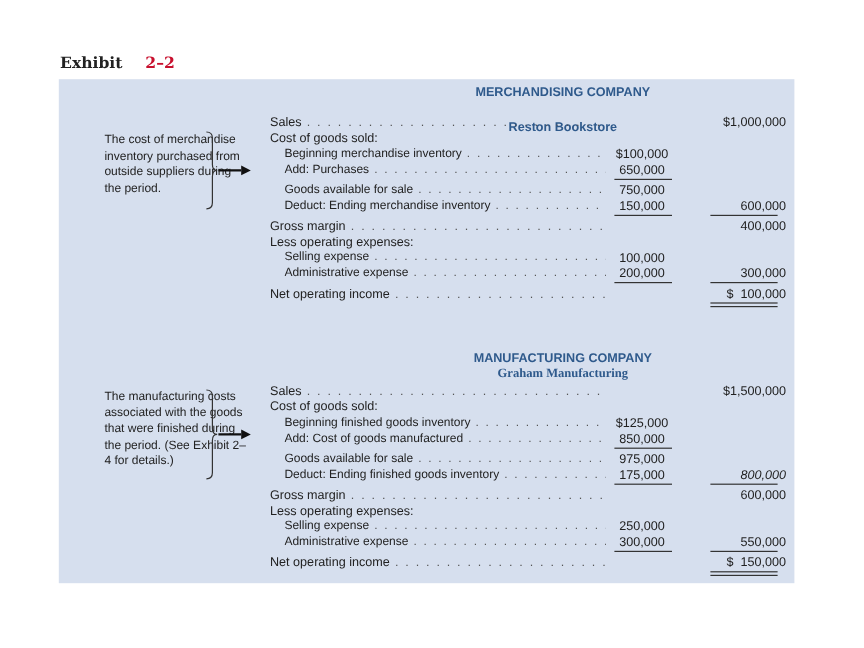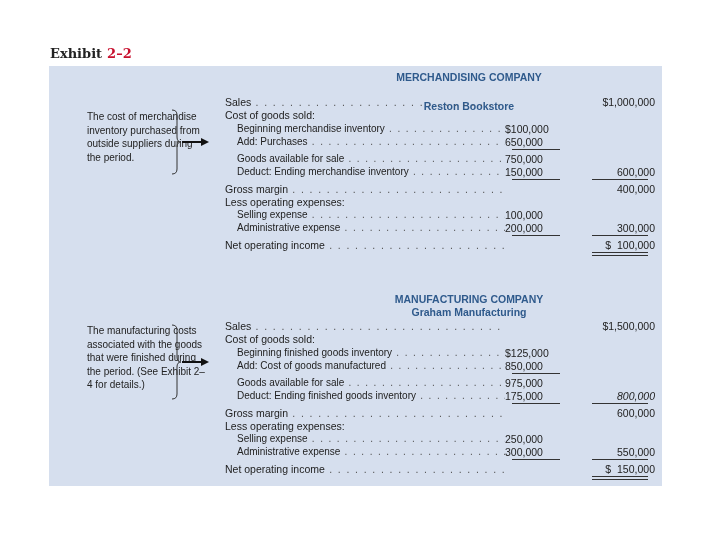--- a/index.html
+++ b/index.html
@@ -2,36 +2,36 @@
 <html><head>
 <meta charset="utf-8">
 <style>
   html, body { margin: 0; padding: 0; }
   body {
     width: 720px; height: 540px; background: #ffffff; position: relative; overflow: hidden;
     font-family: "Liberation Sans", sans-serif; color: #222;
   }
   .exhibit-header { position: absolute; left: 50px; top: 46px; display: flex; align-items: flex-end; white-space: nowrap; }
   .exhibit-label { font-family: "DejaVu Serif", serif; font-weight: bold; font-size: 13px; color: #222; }
-  .exhibit-number { font-family: "DejaVu Serif", serif; font-weight: bold; font-size: 13px; color: #c8102e; margin-left: 5px; }
+  .exhibit-number { font-family: "DejaVu Serif", serif; font-weight: bold; font-size: 13px; color: #c8102e; margin-left: 19px; }
   .exhibit-title { font-size: 10.5px; color: #222; margin-left: 9px; }
 
   .panel { position: absolute; left: 49px; top: 66px; width: 613px; height: 420px; background: #d6dfee; }
 
   .company-head { position: absolute; left: 300px; width: 240px; text-align: center; color: #2f5a8c; font-weight: bold; font-size: 10.5px; line-height: 12px; }
 
   .side-note { position: absolute; left: 8px; width: 118px; font-size: 10px; line-height: 13.5px; color: #222; margin-left: 30px; }
   .brace { position: absolute; }
 
   .stmt-line { position: absolute; left: 176px; width: 430px; height: 14px; font-size: 10.5px; line-height: 14px; }
   .stmt-label { position: absolute; top: 0; white-space: nowrap; overflow: hidden; }
   .stmt-label.l0 { left: 0; width: 280px; }
   .stmt-label.l1 { left: 12px; width: 268px; font-size: 10px; }
   .dots { color: #555; letter-spacing: 1.4px; }
-  .col1 { position: absolute; right: 90px; top: 0; width: 60px; text-align: left; }
+  .col1 { position: absolute; right: 90px; top: 0; width: 60px; text-align: center; }
   .col2 { position: absolute; right: 0; top: 0; width: 80px; text-align: right; }
   .rule { position: absolute; height: 0; border-top: 1px solid #333; }
   .dbl { position: absolute; height: 2px; border-top: 1px solid #333; border-bottom: 1px solid #333; }
 </style>
 </head>
 <body>
 
 <div class="exhibit-header">
   <span class="exhibit-label">Exhibit</span>
   <span class="exhibit-number">2–2</span>
@@ -108,21 +108,21 @@
         <div class="rule" style="left: 463px; top: 113px; width: 48px;"></div>
         <div class="rule" style="left: 543px; top: 113px; width: 56px;"></div>
         <div class="rule" style="left: 463px; top: 169px; width: 48px;"></div>
         <div class="rule" style="left: 543px; top: 169px; width: 56px;"></div>
         <div class="dbl" style="left: 543px; top: 186px; width: 56px;"></div>
       </div>
   </div>
 
   <div>
     <div class="company-head" style="top:227px;">MANUFACTURING COMPANY</div>
-    <div class="company-head" style="top:240px;">Graham Manufacturing</div>
+    <div class="company-head" style="top:240px;font-family:Liberation Serif, serif;">Graham Manufacturing</div>
     <div class="side-note" style="top:258px;">The manufacturing costs associated with the goods that were finished during the period. (See Exhibit 2–4 for details.)</div>
     <svg class="brace" style="left:120px; top:258px;" width="60" height="76">
       <path d="M3 1 Q8 1 8 6 L8 33 Q8 38 12 38 Q8 38 8 43 L8 70 Q8 75 3 75" fill="none" stroke="#333" stroke-width="1"></path>
       <line x1="13" y1="38" x2="32" y2="38" stroke="#111" stroke-width="2"></line>
       <polygon points="32,34 40,38 32,42" fill="#111"></polygon>
     </svg>
     <div id="mfg-lines">
         <div class="stmt-line" style="top: 253px;">
           <div class="stmt-label l0"><span>Sales</span><span class="dots"> . . . . . . . . . . . . . . . . . . . . . . . . . . . . . . . . . . . . . . . . . . . . . . . . . . . . . . . . . . . . </span></div>
           <div class="col1"></div>

